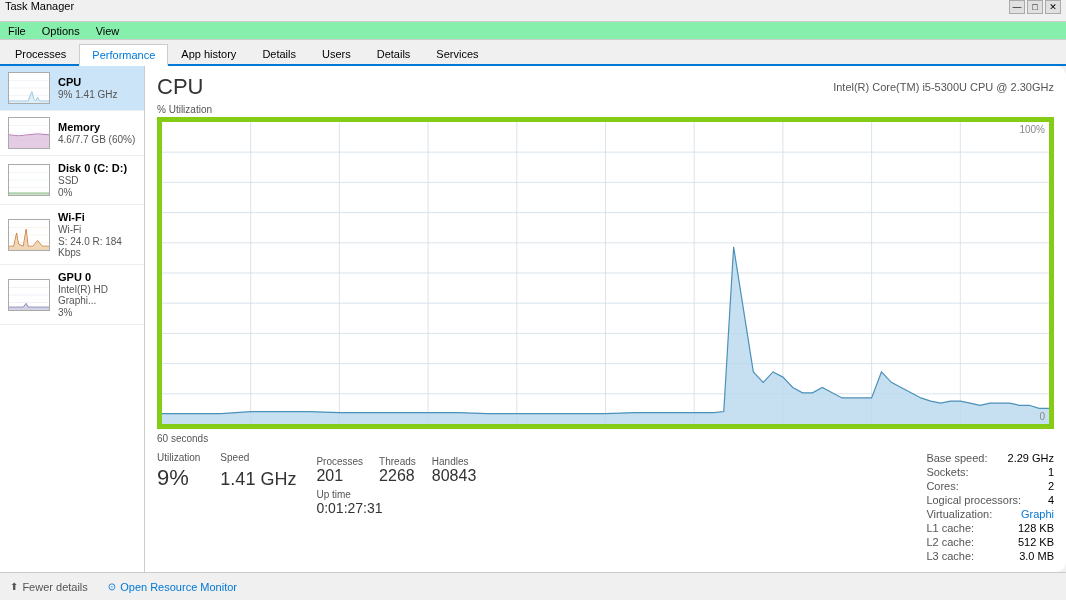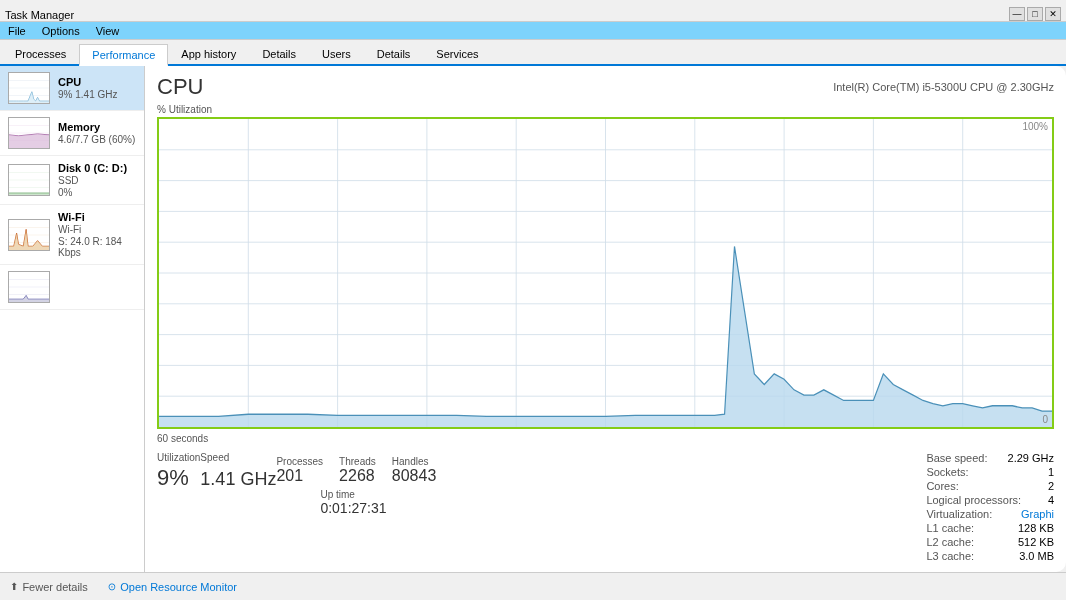--- a/index.html
+++ b/index.html
@@ -1,25 +1,25 @@
 <!DOCTYPE html>
 <html><head>
   <meta charset="utf-8">
   <style>
     * { margin: 0; padding: 0; box-sizing: border-box; }
     body { font-family: 'Segoe UI', Tahoma, Geneva, Verdana, sans-serif; font-size: 11px; background: #f0f0f0; width: 1066px; height: 600px; overflow: hidden; }
     
     
-    .title-bar { background: #f0f0f0; height: 22px; display: flex; align-items: flex-end; justify-content: space-between; padding: 0 5px; border-bottom: 1px solid #ccc; }
+    .title-bar { background: #f0f0f0; height: 22px; display: flex; align-items: flex-start; justify-content: space-between; padding: 0 5px; border-bottom: 1px solid #ccc; }
     .title-bar-title { font-size: 11px; color: #000; }
     .title-bar-controls { display: flex; gap: 2px; }
     .title-btn { width: 16px; height: 14px; background: #e0e0e0; border: 1px solid #aaa; font-size: 9px; display: flex; align-items: center; justify-content: center; cursor: pointer; }
     
     
-    .menu-bar { background: #7dd3fc; height: 18px; display: flex; align-items: center; padding: 0 5px; border-bottom: 1px solid #ccc; gap: 10px; }
+    .menu-bar { background: #86efac; height: 18px; display: flex; align-items: center; padding: 0 5px; border-bottom: 1px solid #ccc; gap: 10px; }
     .menu-item { font-size: 11px; cursor: pointer; padding: 0 3px; }
     
     
     .tab-bar { background: #f0f0f0; height: 26px; display: flex; align-items: flex-end; padding: 0 2px; border-bottom: 2px solid #0078d7; }
     .tab { height: 22px; padding: 0 12px; display: flex; align-items: center; font-size: 11px; cursor: pointer; border: 1px solid transparent; border-bottom: none; }
     .tab.active { background: white; border: 1px solid #ccc; border-bottom: 2px solid white; margin-bottom: -2px; color: #0078d7; }
     
     
     .main-content { display: flex; height: calc(600px - 22px - 18px - 26px - 28px); background: white; border-radius: 10px; }
     
@@ -31,46 +31,46 @@
     .sidebar-info { flex: 1; }
     .sidebar-label { font-size: 11px; font-weight: 600; color: #000; }
     .sidebar-sub { font-size: 10px; color: #555; margin-top: 1px; }
     
     
     .perf-panel { flex: 1; display: flex; flex-direction: column; padding: 8px 12px; }
     .perf-header { display: flex; justify-content: space-between; align-items: center; margin-bottom: 4px; }
     .perf-title { font-size: 22px; font-weight: 300; color: #333; }
     .perf-cpu-model { font-size: 11px; color: #555; }
     .chart-label { font-size: 10px; color: #555; margin-bottom: 2px; }
-    .chart-area { flex: 1; border: 2px solid #84cc16; background: white; position: relative; overflow: hidden; }
+    .chart-area { flex: 1; border: 5px solid #84cc16; background: white; position: relative; overflow: hidden; }
     .chart-100 { position: absolute; top: 2px; right: 4px; font-size: 10px; color: #888; }
     .chart-0 { position: absolute; bottom: 2px; right: 4px; font-size: 10px; color: #888; }
     .time-label { font-size: 10px; color: #555; margin-top: 2px; }
     
     
-    .stats-area { display: flex; margin-top: 8px; }
+    .stats-area { display: flex; gap: 20px; margin-top: 8px; }
     .stat-label { font-size: 10px; color: #555; margin-bottom: 2px; }
     .stat-value { font-size: 22px; font-weight: 300; color: #333; }
     .stat-value-sm { font-size: 15px; font-weight: 300; color: #333; }
     .stat-group { display: flex; gap: 16px; margin-top: 4px; }
     .stat-sub-label { font-size: 10px; color: #555; }
     .stat-sub-value { font-size: 16px; font-weight: 300; color: #333; }
     .right-stats { margin-left: auto; }
     .right-stat-row { display: flex; justify-content: space-between; gap: 20px; font-size: 11px; margin-bottom: 2px; }
     .right-stat-key { color: #555; }
     .right-stat-val { color: #000; font-weight: 500; }
     .right-stat-val.enabled { color: #0078d7; }
     
     
     .bottom-bar { height: 28px; background: #f0f0f0; border-top: 1px solid #ccc; display: flex; align-items: center; padding: 0 10px; gap: 20px; font-size: 11px; }
     .fewer-details { display: flex; align-items: center; gap: 4px; color: #555; cursor: pointer; }
     .open-res-monitor { display: flex; align-items: center; gap: 4px; color: #0078d7; cursor: pointer; text-decoration: none; }
     
     
-    .uptime-section { margin-top: 4px; margin-left: 44px; }
+    .uptime-section { margin-top: 4px; }
 
     
     .cpu-chart-svg { width: 100%; height: 100%; }
     
     
     .mini-svg { width: 100%; height: 100%; }
   </style>
 </head>
 <body>
 
@@ -178,20 +178,25 @@
     <div class="sidebar-item">
       <div class="sidebar-thumb">
         <svg class="mini-svg" viewBox="0 0 42 32" preserveAspectRatio="none">
           <rect width="42" height="32" fill="white"></rect>
           <line x1="0" y1="8" x2="42" y2="8" stroke="#e0e0f0" stroke-width="0.5"></line>
           <line x1="0" y1="16" x2="42" y2="16" stroke="#e0e0f0" stroke-width="0.5"></line>
           <line x1="0" y1="24" x2="42" y2="24" stroke="#e0e0f0" stroke-width="0.5"></line>
           <polyline points="0,29 15,29 18,25 20,29 42,29" fill="none" stroke="#6464aa" stroke-width="1"></polyline>
           <polygon points="0,29 15,29 18,25 20,29 42,29 42,32 0,32" fill="#c0c0d8" opacity="0.7"></polygon>
         </svg>
+      </div>
+      <div class="sidebar-info">
+        <div class="sidebar-label">GPU 0</div>
+        <div class="sidebar-sub">Intel(R) HD Graphi...</div>
+        <div class="sidebar-sub">3%</div>
       </div>
     </div>
 
   </div>
 
   <div class="perf-panel">
 
     <div class="perf-header">
       <span class="perf-title">CPU</span>
       <span class="perf-cpu-model">Intel(R) Core(TM) i5-5300U CPU @ 2.30GHz</span>

